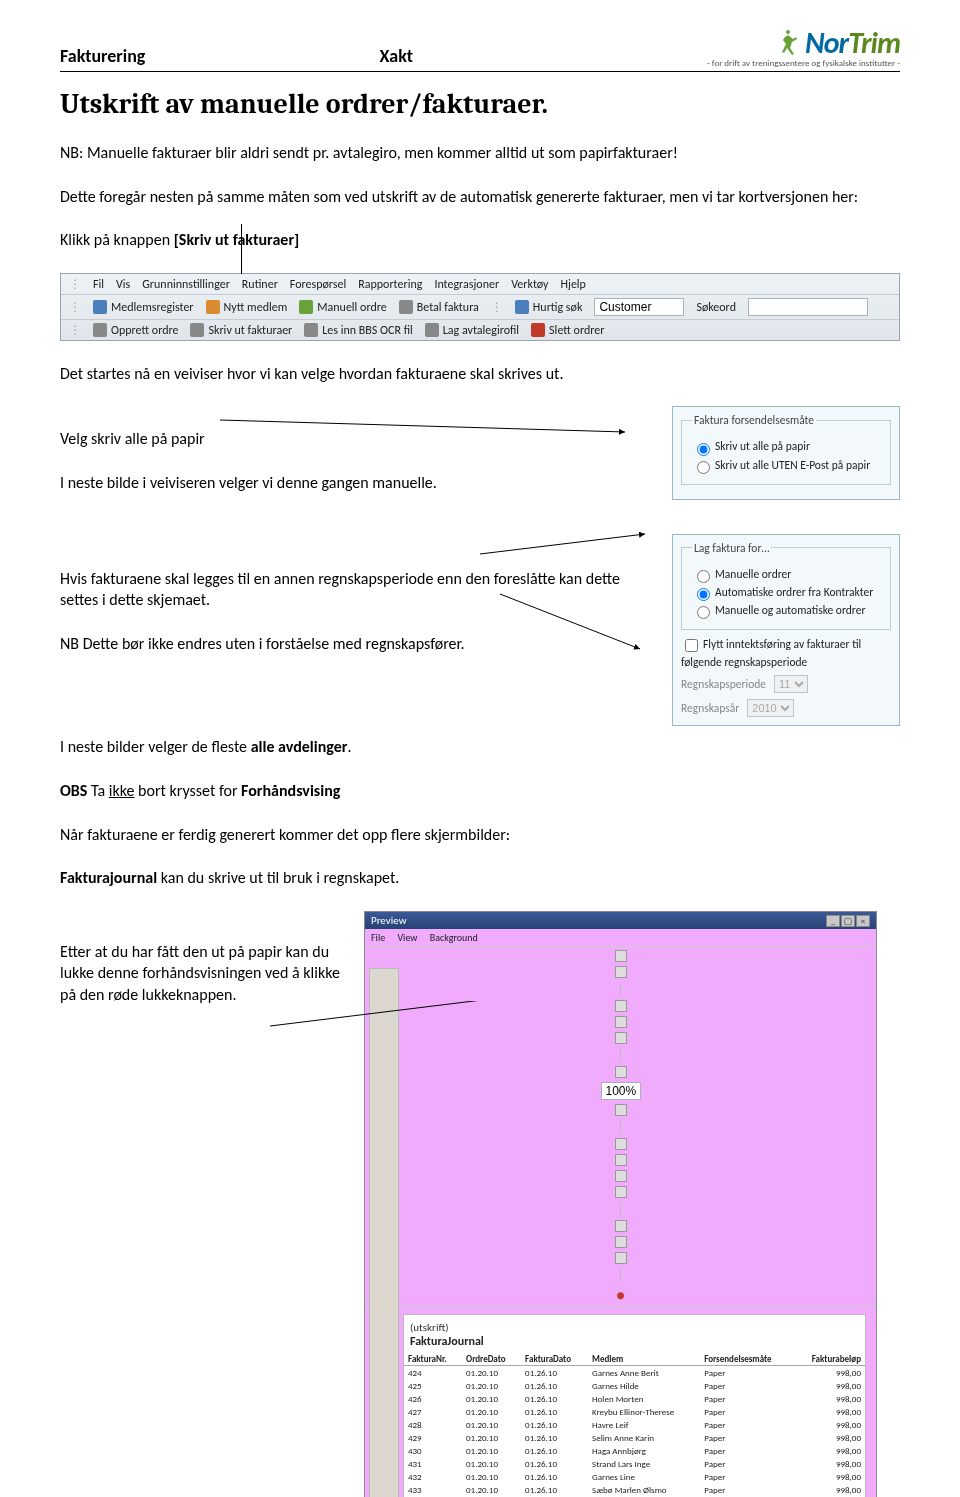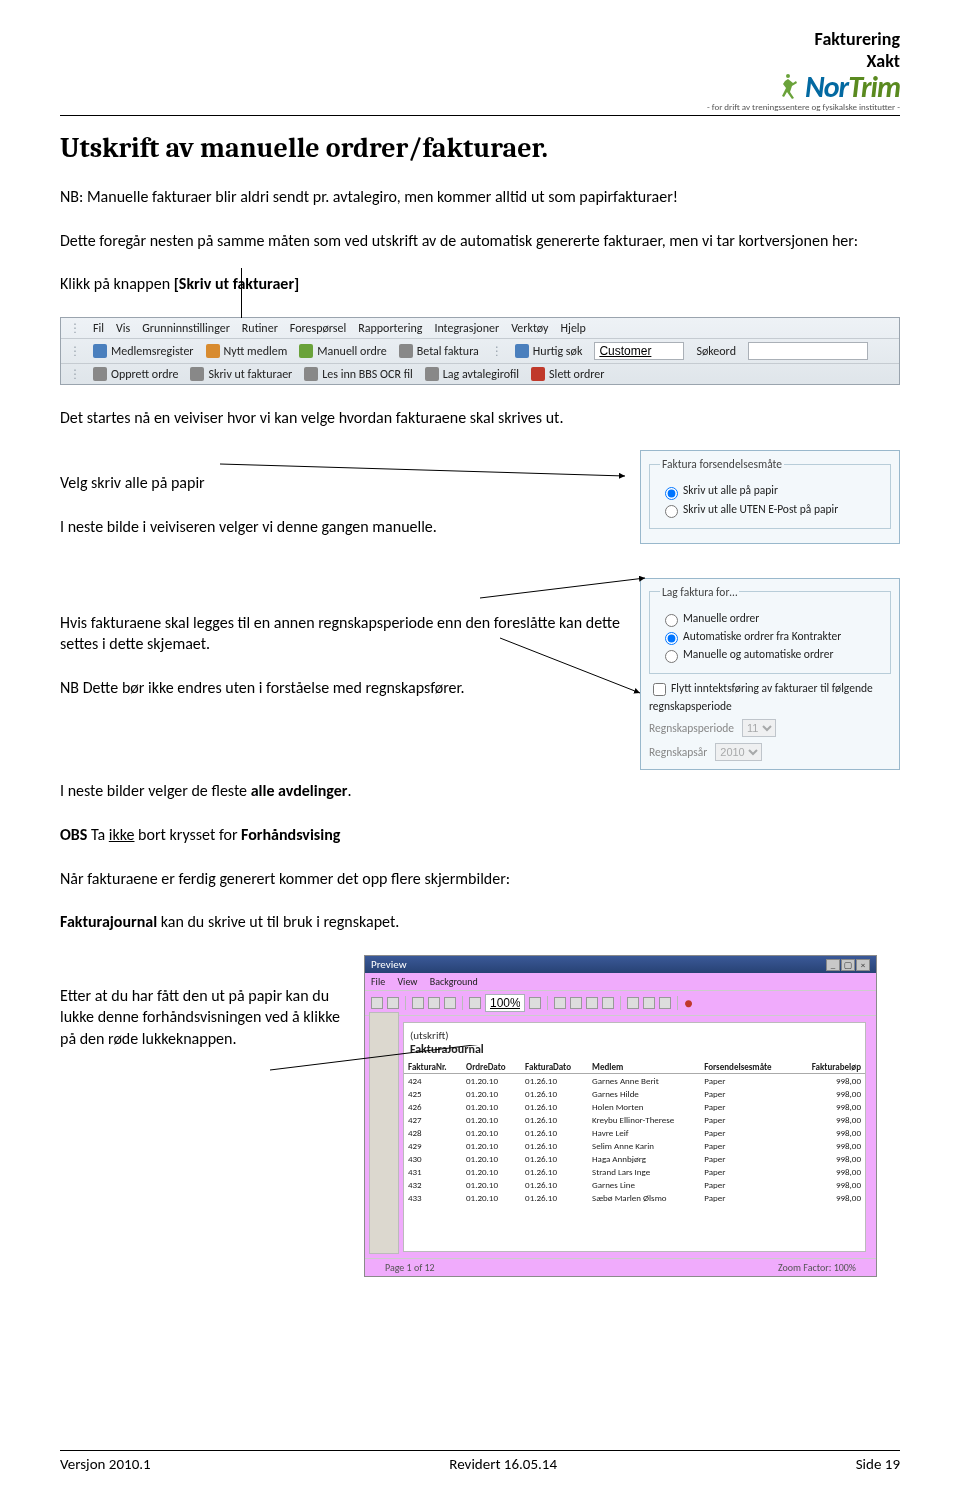--- a/index.html
+++ b/index.html
@@ -15,21 +15,20 @@
     position: relative;
     min-height: 1497px;
   }
   .header-row {
     display: flex;
     justify-content: space-between;
     align-items: flex-end;
     border-bottom: 1px solid #000;
     padding-bottom: 4px;
     margin-bottom: 16px;
-    flex-direction: column;
   }
   .header-row .left, .header-row .center { font-weight: 700; font-size: 18px; }
   .header-row .center { margin-left: -60px; }
   .logo-wrap { text-align: right; line-height: 1; }
   .logo-main { font-size: 30px; font-weight: 700; color: #5a8a1f; font-style: italic; letter-spacing: -1px; }
   .logo-main .nor { color: #0369a1; }
   .logo-sub { font-size: 9px; color: #555; }
   .logo-figure { display:inline-block; width:22px; height:30px; vertical-align:bottom; }
   .logo-figure svg { width:100%; height:100%; }
 
@@ -50,37 +49,37 @@
   .tb-row { display: flex; align-items: center; gap: 12px; padding: 3px 8px; border-bottom: 1px solid #c5cbd1; white-space: nowrap; }
   .tb-row:last-child { border-bottom: none; }
   .tb-item { display: inline-flex; align-items: center; gap: 4px; color: #222; }
   .tb-row .grip { color: #9aa4ae; }
   .ico { display: inline-block; width: 14px; height: 14px; border-radius: 2px; }
   .ico.blue { background:#4a7fbd; }
   .ico.orange { background:#d88b2f; }
   .ico.green { background:#6aa23a; }
   .ico.red { background:#c0392b; }
   .ico.gray { background:#888; }
-  .tb-input { border: 1px solid #aab0b7; background: #fff; padding: 1px 4px; font-size: 12px; height: 18px; text-decoration: underline; }
+  .tb-input { border: 1px solid #aab0b7; background: #fff; padding: 1px 4px; font-size: 12px; height: 18px; }
   .arrow-line {
     position: absolute;
     height: 50px;
     border-left: 1px solid #000;
     top: -50px;
     left: 180px;
   }
 
   
   .right-panel {
     border: 1px solid #99b8cc;
     background: #f3f8fb;
     font-size: 11.5px;
     color: #222;
     padding: 6px 8px 8px 8px;
-    width: 260px;
+    width: 228px;
   }
   .right-panel legend, .right-panel .legend-like { font-size: 11.5px; color: #444; margin-bottom: 4px; display:block; }
   .right-panel fieldset { border: 1px solid #b8cdd9; margin: 0 0 6px 0; padding: 6px 8px 8px 10px; }
   .right-panel label { display: block; margin: 2px 0; cursor: default; }
   .right-panel input[type=radio], .right-panel input[type=checkbox] { margin-right: 5px; vertical-align: middle; }
   .right-panel .muted { color: #888; }
   .right-panel .row-inline { display: flex; gap: 8px; align-items: center; margin-top: 6px; }
   .mini-select { border:1px solid #aab0b7; background:#fff; font-size:11px; height:18px; }
   .mini-select[disabled]{ background:#eee; color:#888; }
 
@@ -96,21 +95,21 @@
     background: #f0abfc;
     font-size: 10px;
     color: #222;
     width: 513px;
     position: relative;
   }
   .preview-shot .titlebar { background: linear-gradient(#3b5998,#274274); color:#fff; padding:2px 6px; display:flex; align-items:center; justify-content:space-between; font-size:11px; }
   .winbtns span{ display:inline-block; width:14px; height:12px; background:#c8c8c8; border:1px solid #888; margin-left:1px; font-size:9px; line-height:10px; text-align:center; color:#333; }
   .preview-shot .menu { padding: 2px 6px; border-bottom:1px solid #ccc; }
   .preview-shot .menu span { margin-right: 10px; }
-  .preview-shot .icons-row { padding: 3px 6px; border-bottom:1px solid #ccc; display:flex; align-items:center; gap:4px; white-space:nowrap; }
+  .preview-shot .icons-row { padding: 3px 6px; border-bottom:1px solid #ccc; display:flex; align-items:center; gap:4px; white-space:nowrap;flex-direction:column; }
   .icons-row .sq{ width:12px; height:12px; display:inline-block; border:1px solid #999; background:#ddd; }
   .icons-row .sep{ width:1px; height:14px; background:#bbb; display:inline-block; margin:0 2px; }
   .icons-row .zoom{ width:40px; }
   .icons-row .cb{ display:inline-flex; align-items:center; font-size:15px; color:#c0392b;}
   .paper {
     margin: 6px 10px 6px 38px;
     background:#fff;
     border:1px solid #bbb;
     height: 230px;
     overflow:hidden;

